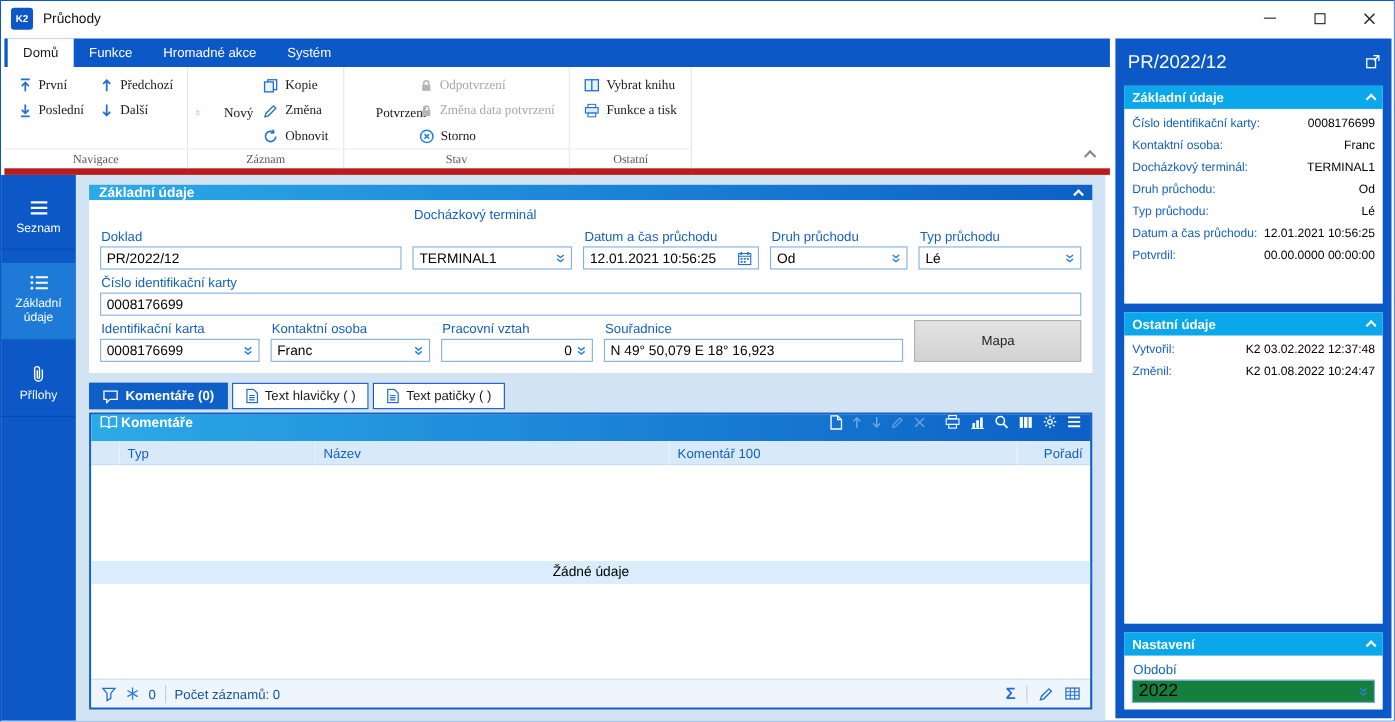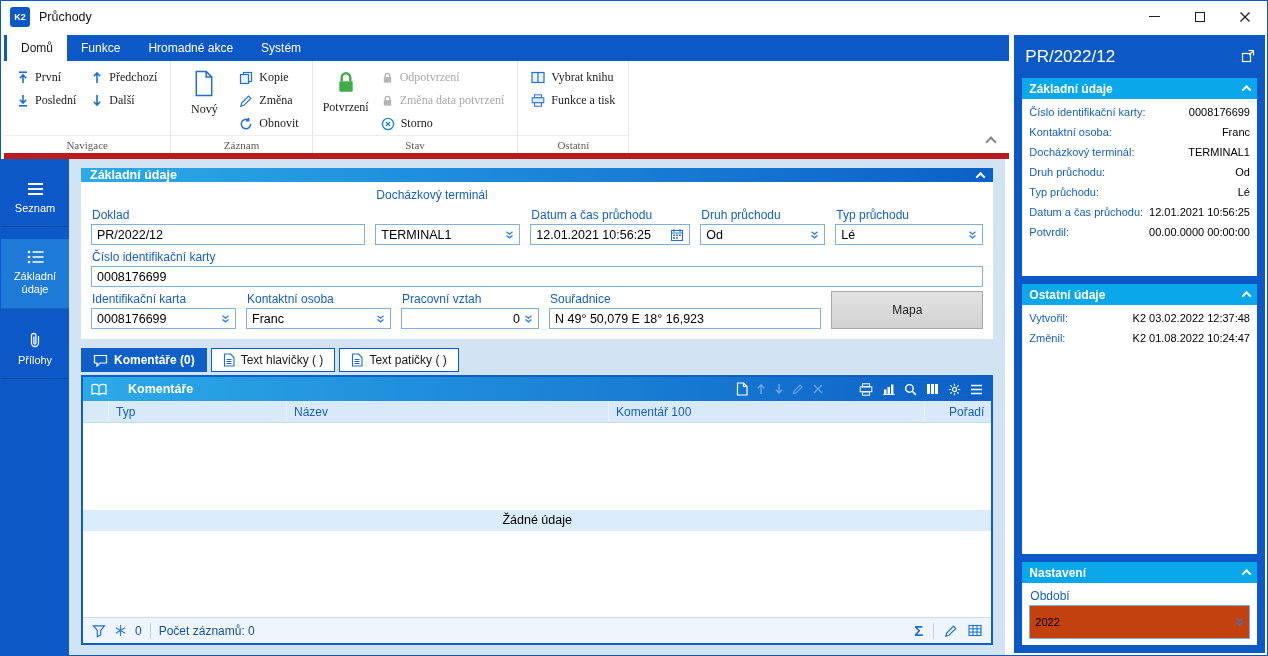--- a/index.html
+++ b/index.html
@@ -23,21 +23,21 @@
   .ribbon-tabs{flex:0 0 26px;margin:3px 0 0 3px;background:#0b58c6;display:flex;align-items:stretch;padding-left:3px;}
   .rtab{padding:0 14px;display:flex;align-items:center;color:#fff;font-size:12px;cursor:default;}
   .rtab.active{background:#fff;color:#1a1a1a;}
   .ribbon-content{flex:0 0 95px;margin-left:3px;background:#fff;position:relative;display:flex;border-bottom:6px solid #b91c1c;font-family:Liberation Serif, serif;}
   .rgroup{display:flex;flex-direction:column;border-right:1px solid #e6e6e6;}
   .rgroup-items{flex:1;display:flex;padding:5px 7px 0 7px;gap:3px;}
   .rgroup-label{flex:0 0 18px;border-top:1px solid #ededed;text-align:center;font-size:11px;color:#5a5a5a;display:flex;align-items:center;justify-content:center;padding:0 6px;}
   .btncol{display:flex;flex-direction:column;}
   .sbtn{height:23px;display:flex;align-items:center;gap:6px;padding:0 6px;font-size:12px;color:#1a1a1a;white-space:nowrap;}
   .sbtn.disabled{color:#a8a8a8;}
-  .bigbtn{width:52px;display:flex;flex-direction:column;align-items:center;gap:5px;padding-top:4px;font-size:12px;}
+  .bigbtn{width:52px;display:flex;flex-direction:row;align-items:center;gap:22px;padding-top:4px;font-size:12px;}
   .rspacer{flex:1;border-right:none;}
   .ribbon-collapse{position:absolute;right:14px;bottom:7px;width:8px;height:8px;border-left:2px solid #8a8a8a;border-top:2px solid #8a8a8a;transform:rotate(45deg);}
 
   
   .main-row{flex:1;display:flex;min-height:0;}
   .sidebar{flex:0 0 68px;background:#0b58c6;display:flex;flex-direction:column;}
   .side-item{display:flex;flex-direction:column;align-items:center;justify-content:center;gap:6px;padding:11px 3px;color:#fff;font-size:11px;text-align:center;line-height:1.2;border-bottom:1px solid rgba(0,0,0,.14);margin-top:12px;}
   .side-item.active{background:#1d7ad6;}
 
   .main{flex:1;background:#d2e3f4;padding:9px 12px 0 12px;display:flex;flex-direction:column;min-width:0;margin-right:4px;}
@@ -55,21 +55,21 @@
   .combo .cval{overflow:hidden;text-overflow:ellipsis;white-space:nowrap;}
   .combo.num{justify-content:flex-end;}
   .cal-btn{margin-left:auto;display:flex;align-items:center;}
   .btn-mapa{height:38px;width:152px;background:linear-gradient(#e2e2e2,#d2d2d2);border:1px solid #a9a9a9;display:flex;align-items:center;justify-content:center;font-size:12px;color:#222;}
 
   
   .dtabs{display:flex;gap:4px;margin:9px 0 3px 0;}
   .dtab{height:24px;display:flex;align-items:center;gap:6px;padding:0 11px;background:#fff;border:1px solid #0b58c6;font-size:12px;color:#1a1a1a;}
   .dtab.active{background:#0f5fc8;border-color:#0f5fc8;color:#fff;font-weight:bold;}
   .grid{flex:1;min-height:0;border:2px solid #0f5fc8;background:#fff;display:flex;flex-direction:column;margin-bottom:10px;}
-  .grid-header{flex:0 0 24px;background:linear-gradient(90deg,#2caae8,#0c60c6);display:flex;align-items:center;gap:21px;padding:0 8px;color:#fff;}
+  .grid-header{flex:0 0 24px;background:linear-gradient(90deg,#2caae8,#0c60c6);display:flex;align-items:flex-start;gap:3px;padding:0 8px;color:#fff;}
   .grid-title{font-weight:bold;font-size:12.5px;}
   .gh-mid{margin-left:auto;display:flex;align-items:center;gap:8px;}
   .gh-right{margin-left:14px;display:flex;align-items:center;gap:9px;}
   .faded{opacity:.38;}
   .grid-cols{flex:0 0 22px;background:#d8e9f9;display:flex;align-items:stretch;color:#1560bd;font-size:12px;border-bottom:1px solid #c3daf0;}
   .gc{padding:0 7px;border-right:1px solid #e9f3fc;display:flex;align-items:center;}
   .gc0{flex:0 0 26px;}
   .gc1{flex:0 0 178px;}
   .gc2{flex:0 0 322px;}
   .gc3{flex:1;}
@@ -88,21 +88,21 @@
   .rp-expand{margin-left:auto;}
   .rp-card{background:#fff;display:flex;flex-direction:column;}
   .rp-chead{flex:0 0 21px;background:#0aa7ea;color:#fff;font-weight:bold;font-size:12px;display:flex;align-items:center;padding:0 7px;}
   .rp-body{padding:3px 7px 6px 7px;}
   .rp-row{display:flex;justify-content:space-between;gap:6px;line-height:20px;font-size:11px;white-space:nowrap;}
   .rp-row .lab{color:#1560bd;}
   .rp-row .val{color:#000;}
   .card1 .rp-body{padding-bottom:34px;}
   .card2{flex:1;margin:8px 0;}
   .obdobi-label{color:#1560bd;font-size:12px;margin:3px 1px 2px 1px;}
-  .obdobi{height:34px;border:1px solid #7fb0e0;background:#c2410c;display:flex;align-items:center;justify-content:space-between;padding:0 5px;font-size:11px;color:#000;}
+  .obdobi{height:21px;border:1px solid #7fb0e0;background:#15803d;display:flex;align-items:center;justify-content:space-between;padding:0 5px;font-size:16px;color:#000;}
 </style>
 </head>
 <body>
 
 <div class="window">
 
   <div class="titlebar">
     <div class="app-logo">K2</div>
     <div class="tb-title">Průchody</div>
     <div class="win-controls">

